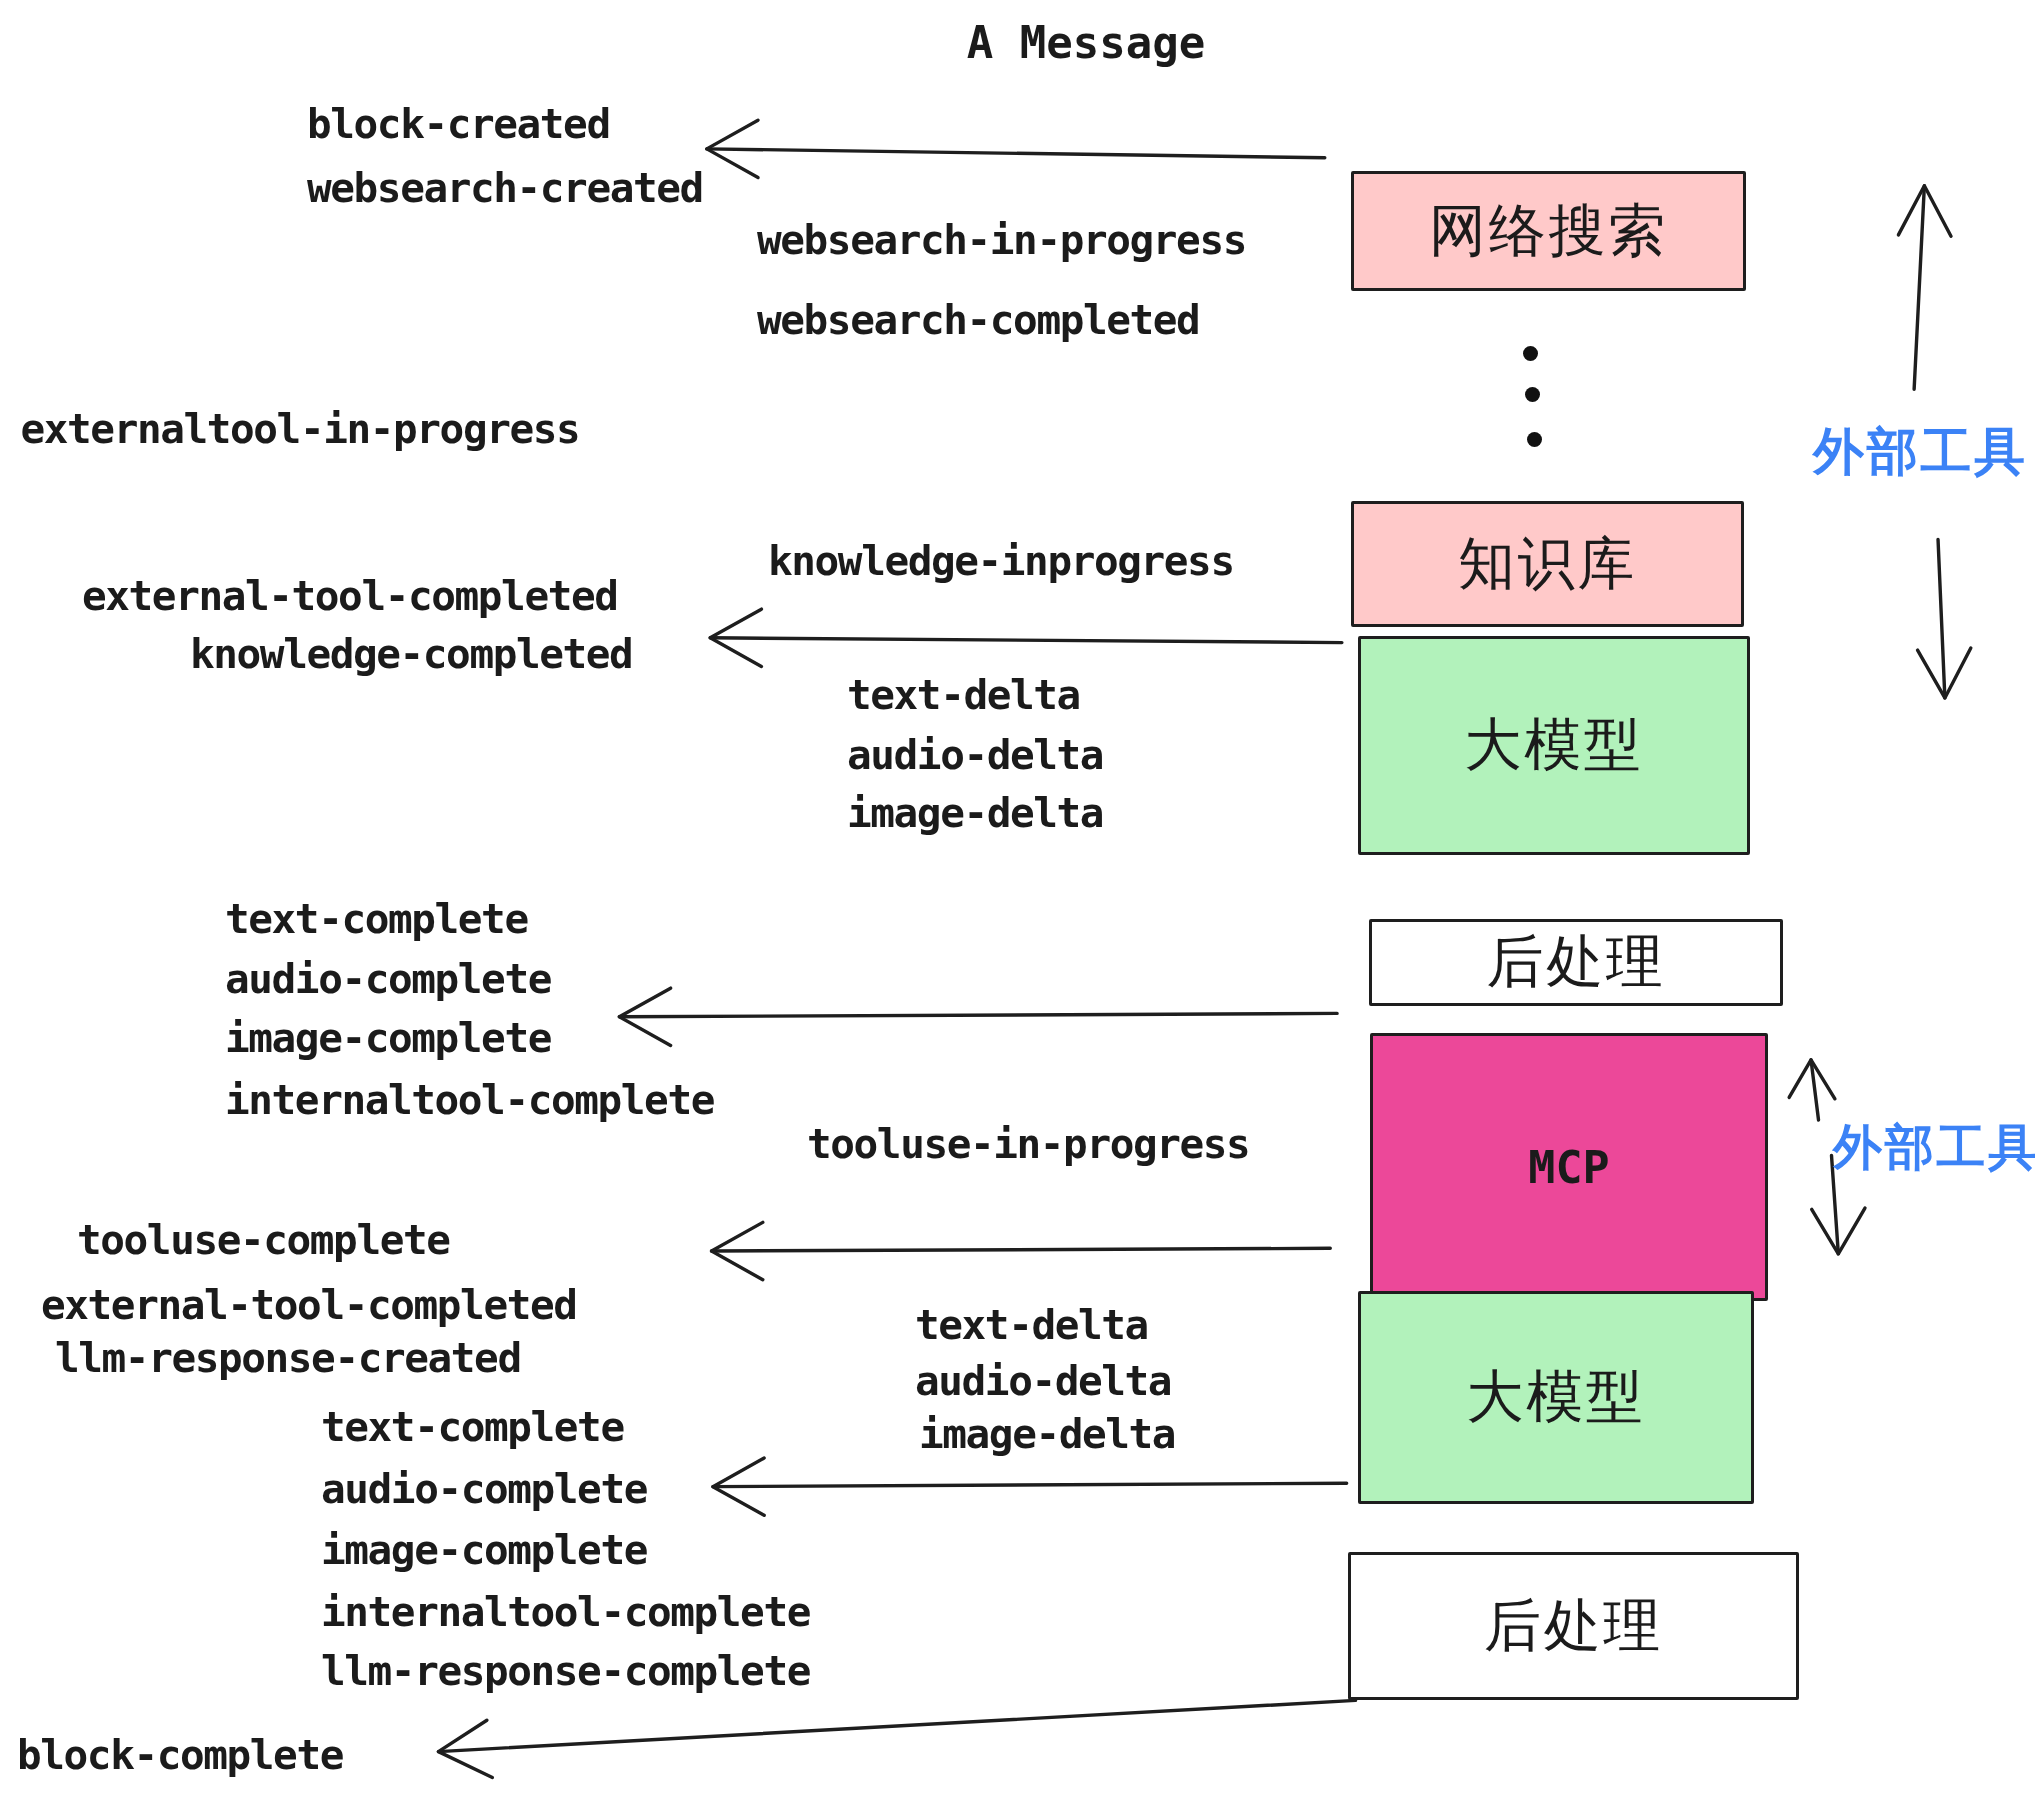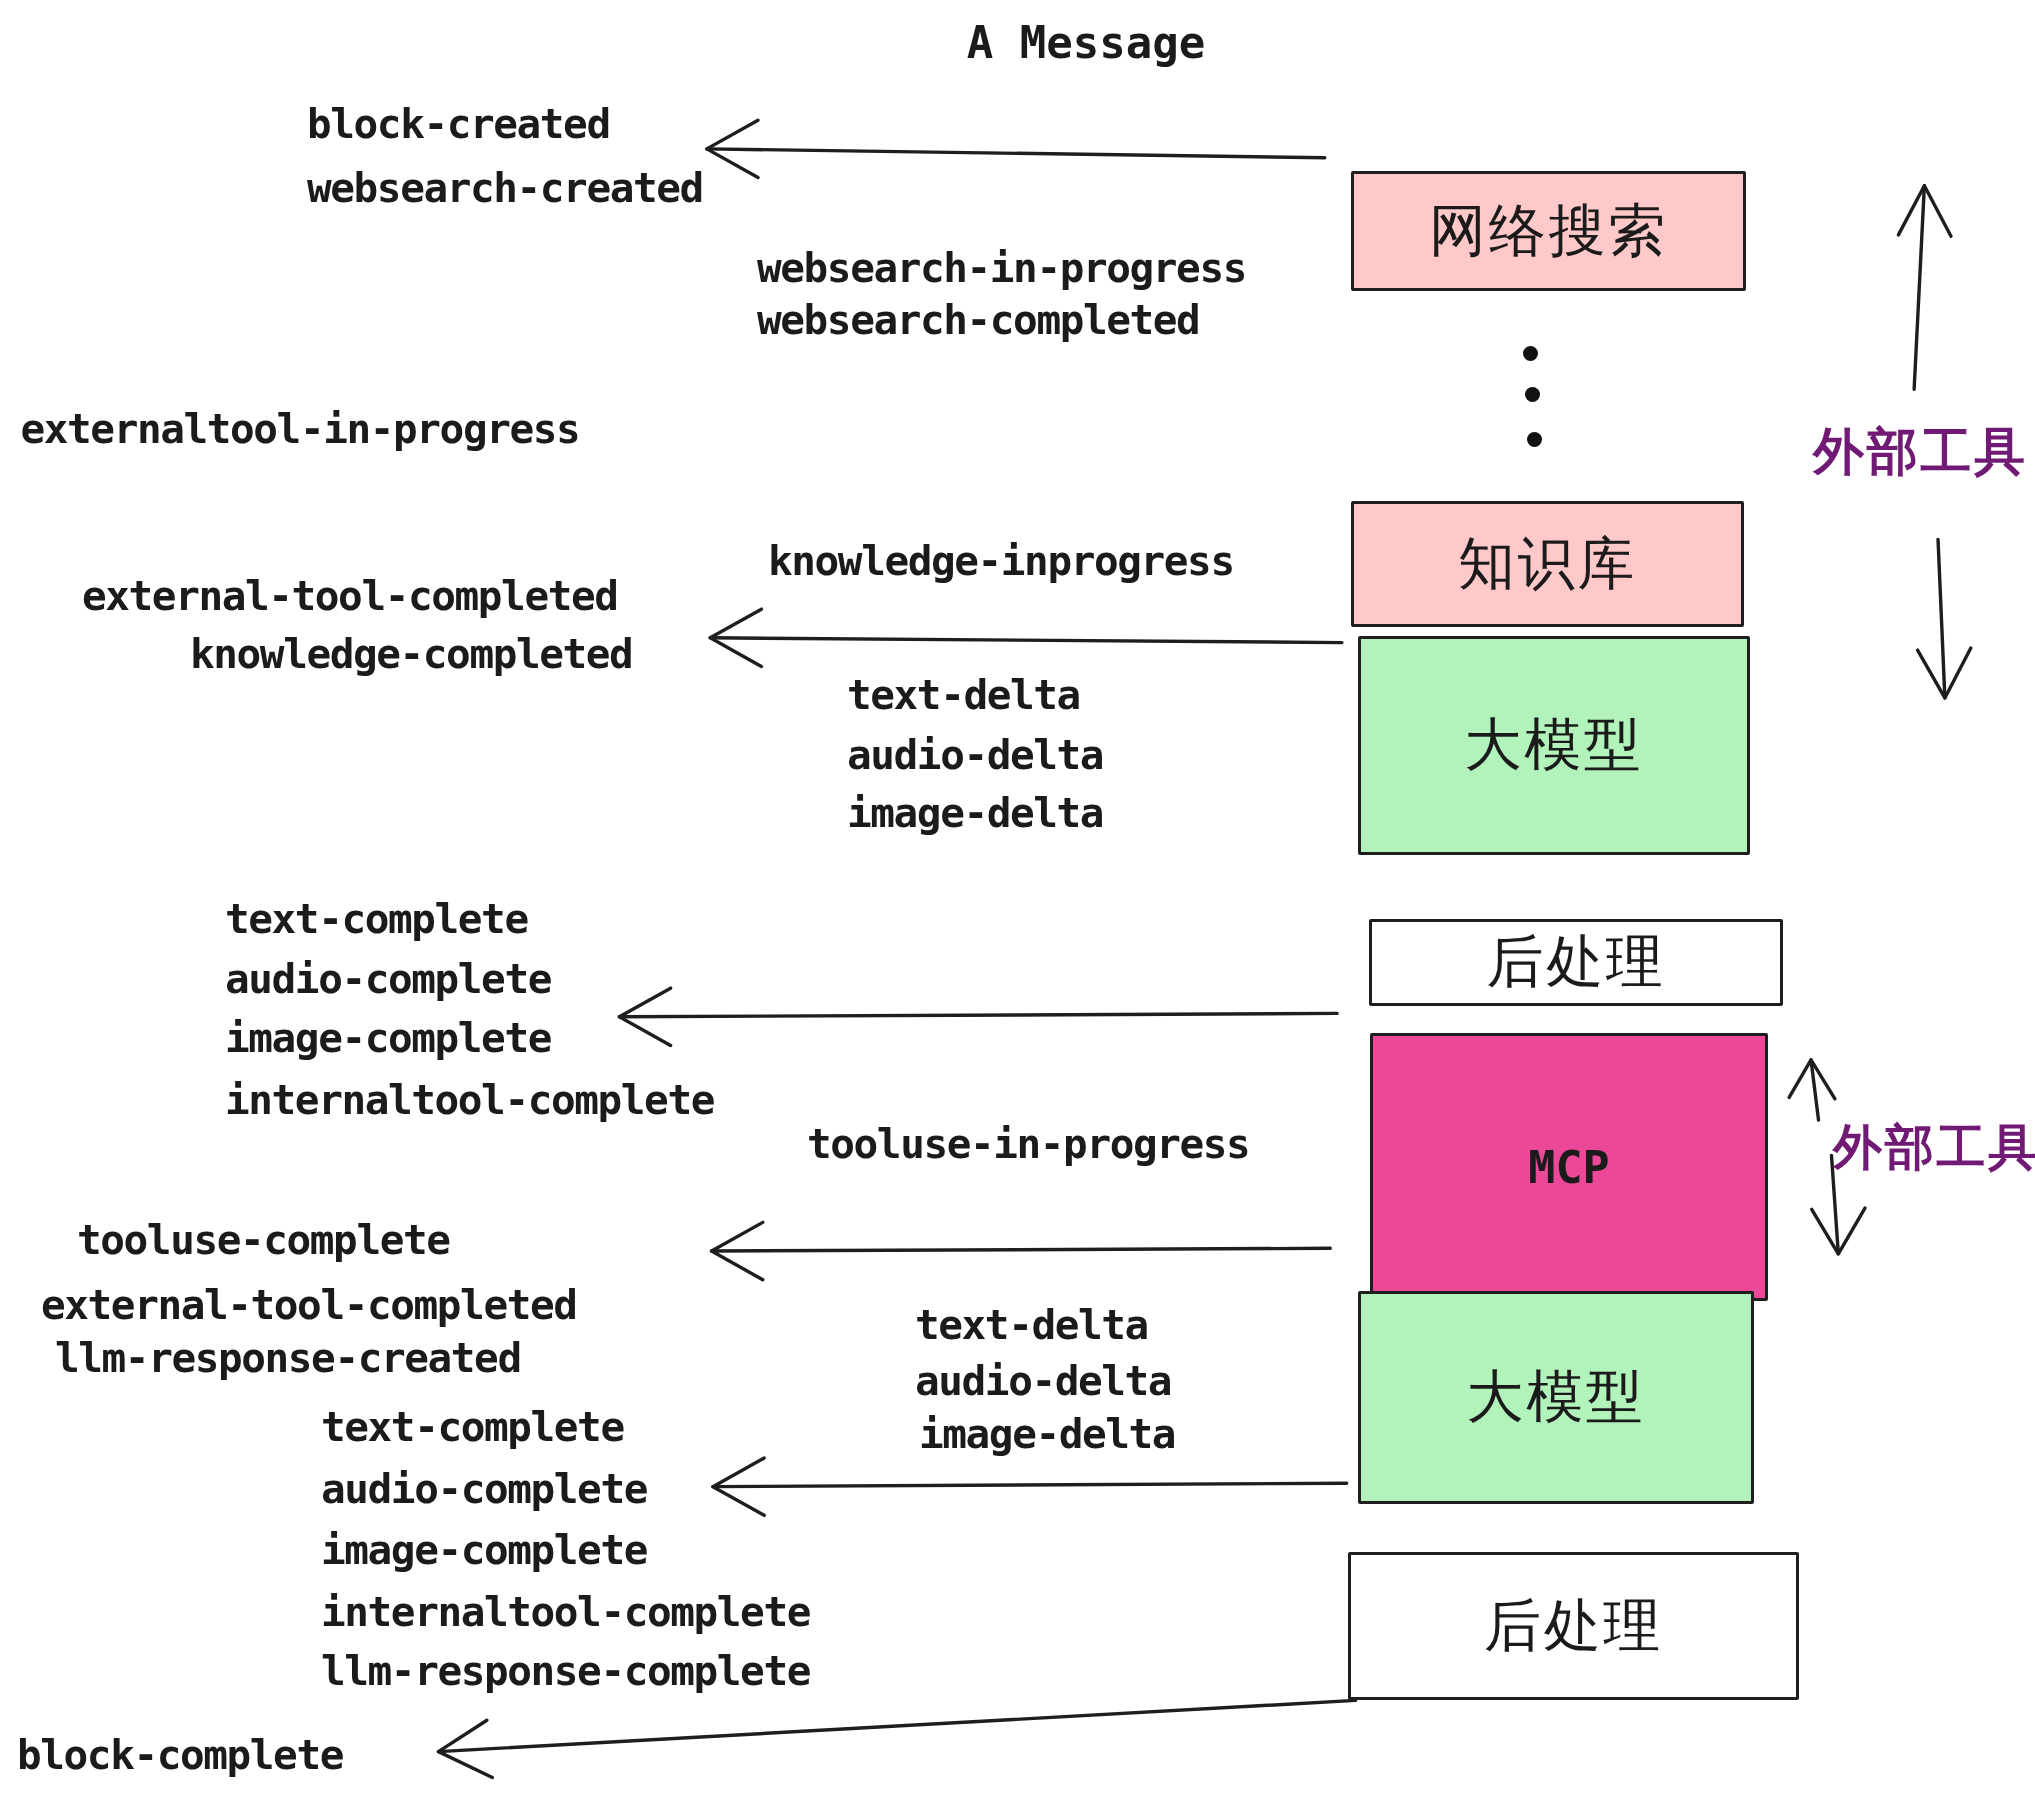--- a/index.html
+++ b/index.html
@@ -48,21 +48,21 @@
     font-family:"DejaVu Sans Mono", monospace;
     font-size:45px;
     font-weight:700;
     letter-spacing:0;
   }
   .side-label{
     position:absolute;
     font-family:"Liberation Sans", sans-serif;
     font-size:51px;
     font-weight:600;
-    color:#701a75;
+    color:#3b82f6;
     letter-spacing:2.7px;
     white-space:nowrap;
   }
   .dot{
     position:absolute;
     width:15px;height:15px;border-radius:50%;
     background:#111;
   }
   svg.overlay{position:absolute;left:0;top:0;z-index:1;}
   .layer{position:absolute;left:0;top:0;z-index:2;width:100%;height:100%;padding-left:24px;}
@@ -122,21 +122,21 @@
       <polyline points="2653,1771 2692,1836 2731,1769"></polyline>
     </g>
   </svg>
 
   <div class="layer">
 
     <div class="title" style="left:1086px;top:42px;">A Message</div>
 
     <div class="evt" style="left:307px;top:124px;">block-created</div>
     <div class="evt" style="left:307px;top:188px;">websearch-created</div>
-    <div class="evt" style="left:757px;top:240px;margin-top:28px;">websearch-in-progress</div>
+    <div class="evt" style="left:757px;top:240px;">websearch-in-progress</div>
     <div class="evt" style="left:20.5px;top:429px;">externaltool-in-progress</div>
     <div class="evt" style="left:757px;top:320px;">websearch-completed</div>
     <div class="evt" style="left:768px;top:561px;">knowledge-inprogress</div>
     <div class="evt" style="left:82px;top:596px;">external-tool-completed</div>
     <div class="evt" style="left:190px;top:654px;">knowledge-completed</div>
     <div class="evt" style="left:847px;top:695px;">text-delta</div>
     <div class="evt" style="left:847px;top:755px;">audio-delta</div>
     <div class="evt" style="left:847px;top:813px;">image-delta</div>
     <div class="evt" style="left:225px;top:919px;">text-complete</div>
     <div class="evt" style="left:225px;top:979px;">audio-complete</div>

